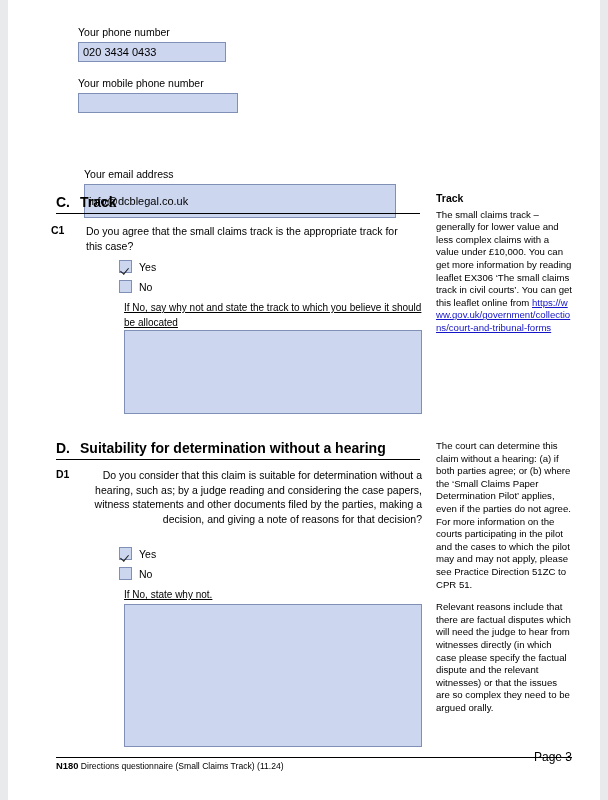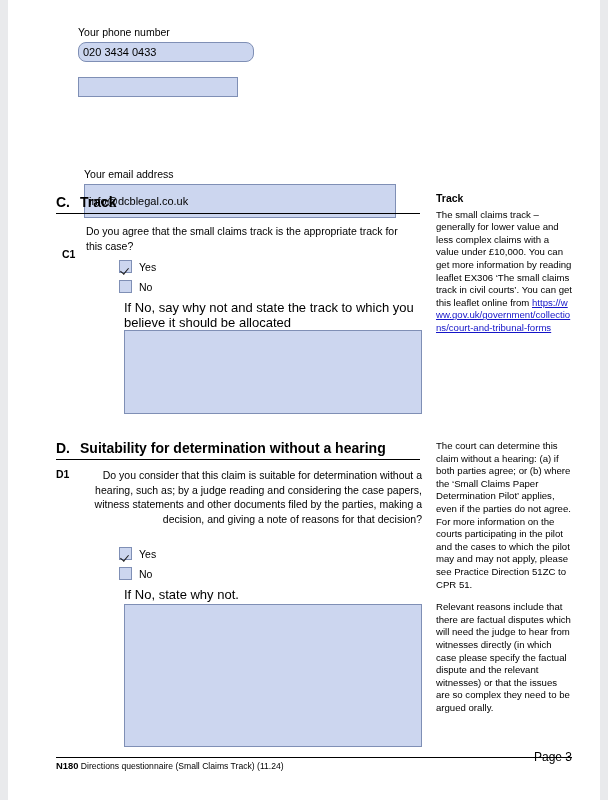--- a/index.html
+++ b/index.html
@@ -103,23 +103,24 @@
   }
   .cb-label {
     font-size: 10.5px;
     margin-left: 7px;
     color: #000;
   }
 
   
   .subq {
     position: absolute;
-    font-size: 13px;
+    font-size: 10px;
     color: #000;
     line-height: 14.5px;
+    text-decoration: underline;
   }
   .bigbox {
     position: absolute;
     background: #ccd6ef;
     border: 1px solid #7f8fb5;
   }
 
   
   .guide {
     position: absolute;
@@ -164,37 +165,38 @@
 <body>
 
 <div class="page">
   <div class="edge-left"></div>
   <div class="edge-right"></div>
 
   <div class="content">
 
     <div class="field-block" style="left:70px; top:26px;">
       <div class="field-label">Your phone number</div>
-      <input class="field-input" style="width: 176px; border-radius: 8px;" value="020 3434 0433">
+      <input class="field-input" style="width: 148px;" value="020 3434 0433">
     </div>
 
     <div class="field-block" style="left:70px; top:77px;">
+      <div class="field-label">Your mobile phone number</div>
       <input class="field-input" style="width: 160px;">
     </div>
 
     <div class="field-block" style="left:76px; top:128px;margin-top:40px;">
       <div class="field-label">Your email address</div>
       <input class="field-input wide" value="info@dcblegal.co.uk" style="">
     </div>
 
     <div class="sec-letter" style="left:48px; top:194px;">C.</div>
     <div class="sec-title" style="left:72px; top:194px;">Track</div>
     <div class="sec-rule" style="left:48px; width:364px; top:213px;"></div>
 
-    <div class="q-num" style="left:54px; top:224px;margin-top:24px;">C1</div>
+    <div class="q-num" style="left:43px; top:224px;">C1</div>
     <div class="q-text" style="left:78px; top:224px; width:330px;">Do you agree that the small claims track is the appropriate track for this case?</div>
 
     <div class="cb-row" style="left:78px; top:260px;">
       <span class="cb checked"></span>
       <span class="cb-label">Yes</span>
     </div>
     <div class="cb-row" style="left:78px; top:280px;">
       <span class="cb"></span>
       <span class="cb-label">No</span>
     </div>

